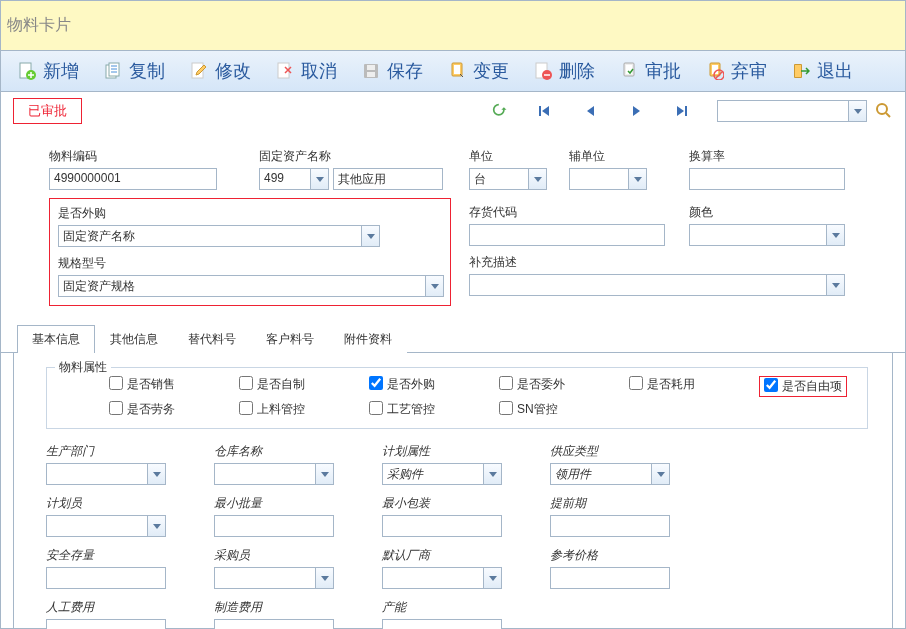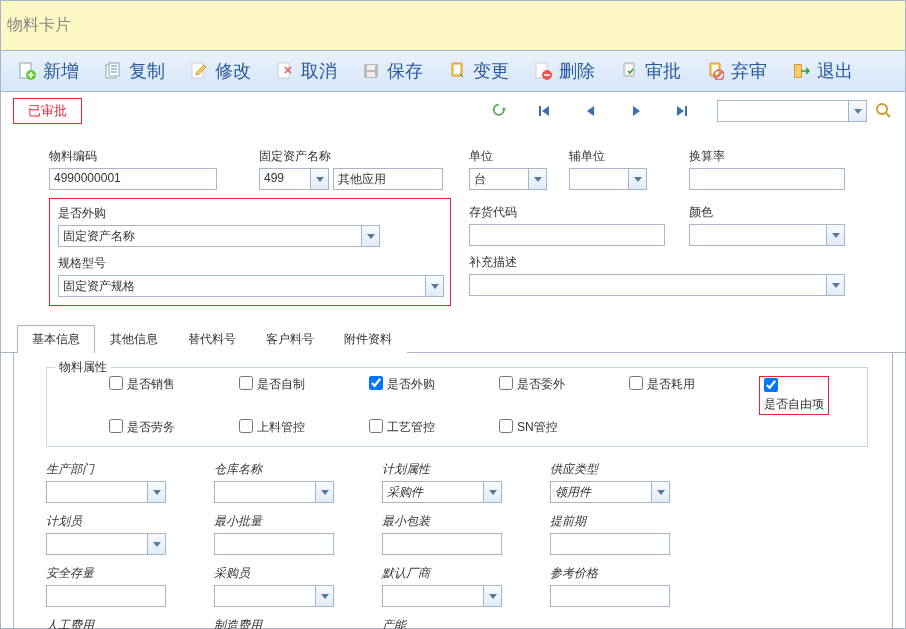--- a/index.html
+++ b/index.html
@@ -25,21 +25,21 @@
     .combo .dd, .select .dd { position:absolute; right:0; top:0; width:18px; height:100%; border-left:1px solid #a5b6c8; background:linear-gradient(#f8fbff,#e1ecf7); display:flex; align-items:center; justify-content:center; cursor:pointer; }
     .redbox { border: 1px solid #e23; padding: 6px 8px 8px 8px; }
     .tabs { display:flex; border-bottom:1px solid #a5b6c8; margin-top: 10px; padding-left: 16px; }
     .tab { padding: 5px 14px; border:1px solid transparent; border-bottom:none; cursor:pointer; font-size:12px; position:relative; top:1px; background:#fff; color:#333; }
     .tab.active { border-color:#a5b6c8; background:#fff; }
     .tab-content { border:1px solid #a5b6c8; border-top:none; margin: 0 12px; padding: 14px 0 12px 0; }
     .fieldset { border:1px solid #c9d6e4; margin: 0 24px 14px 32px; padding: 8px 12px 6px 12px; position:relative; }
     .fieldset .legend { position:absolute; top:-9px; left:8px; background:#fff; padding:0 4px; font-size:12px; }
     .checks { display:flex; flex-wrap: wrap; }
     .check { display:flex; align-items:flex-start; gap:4px; width: 130px; margin-bottom:4px; font-size:12px; }
-    .check.free { border:1px solid #e23; padding:1px 4px; width:auto;flex-direction:column; }
+    .check.free { border:1px solid #e23; padding:1px 4px; width:auto; }
     .check input { width:14px; height:14px; }
     .grid { display:flex; padding: 0 24px 0 32px; flex-wrap:wrap; }
     .gcell { width: 168px; display:flex; flex-direction:column; margin-bottom:10px;font-style:italic; }
     .gcell .label { margin-bottom:2px; }
     .gcell .input, .gcell .combo { width: 120px; }
     .tri { width:0; height:0; border-left:4px solid transparent; border-right:4px solid transparent; border-top:5px solid #5b7a9e; }
     .arrow-l { width:0;height:0;border-top:5px solid transparent;border-bottom:5px solid transparent;border-right:7px solid #3b6eb5; }
     .arrow-r { width:0;height:0;border-top:5px solid transparent;border-bottom:5px solid transparent;border-left:7px solid #3b6eb5; }
     .bar { width:2px; height:10px; background:#3b6eb5; }
     .first, .last { display:flex; align-items:center; gap:1px; }

